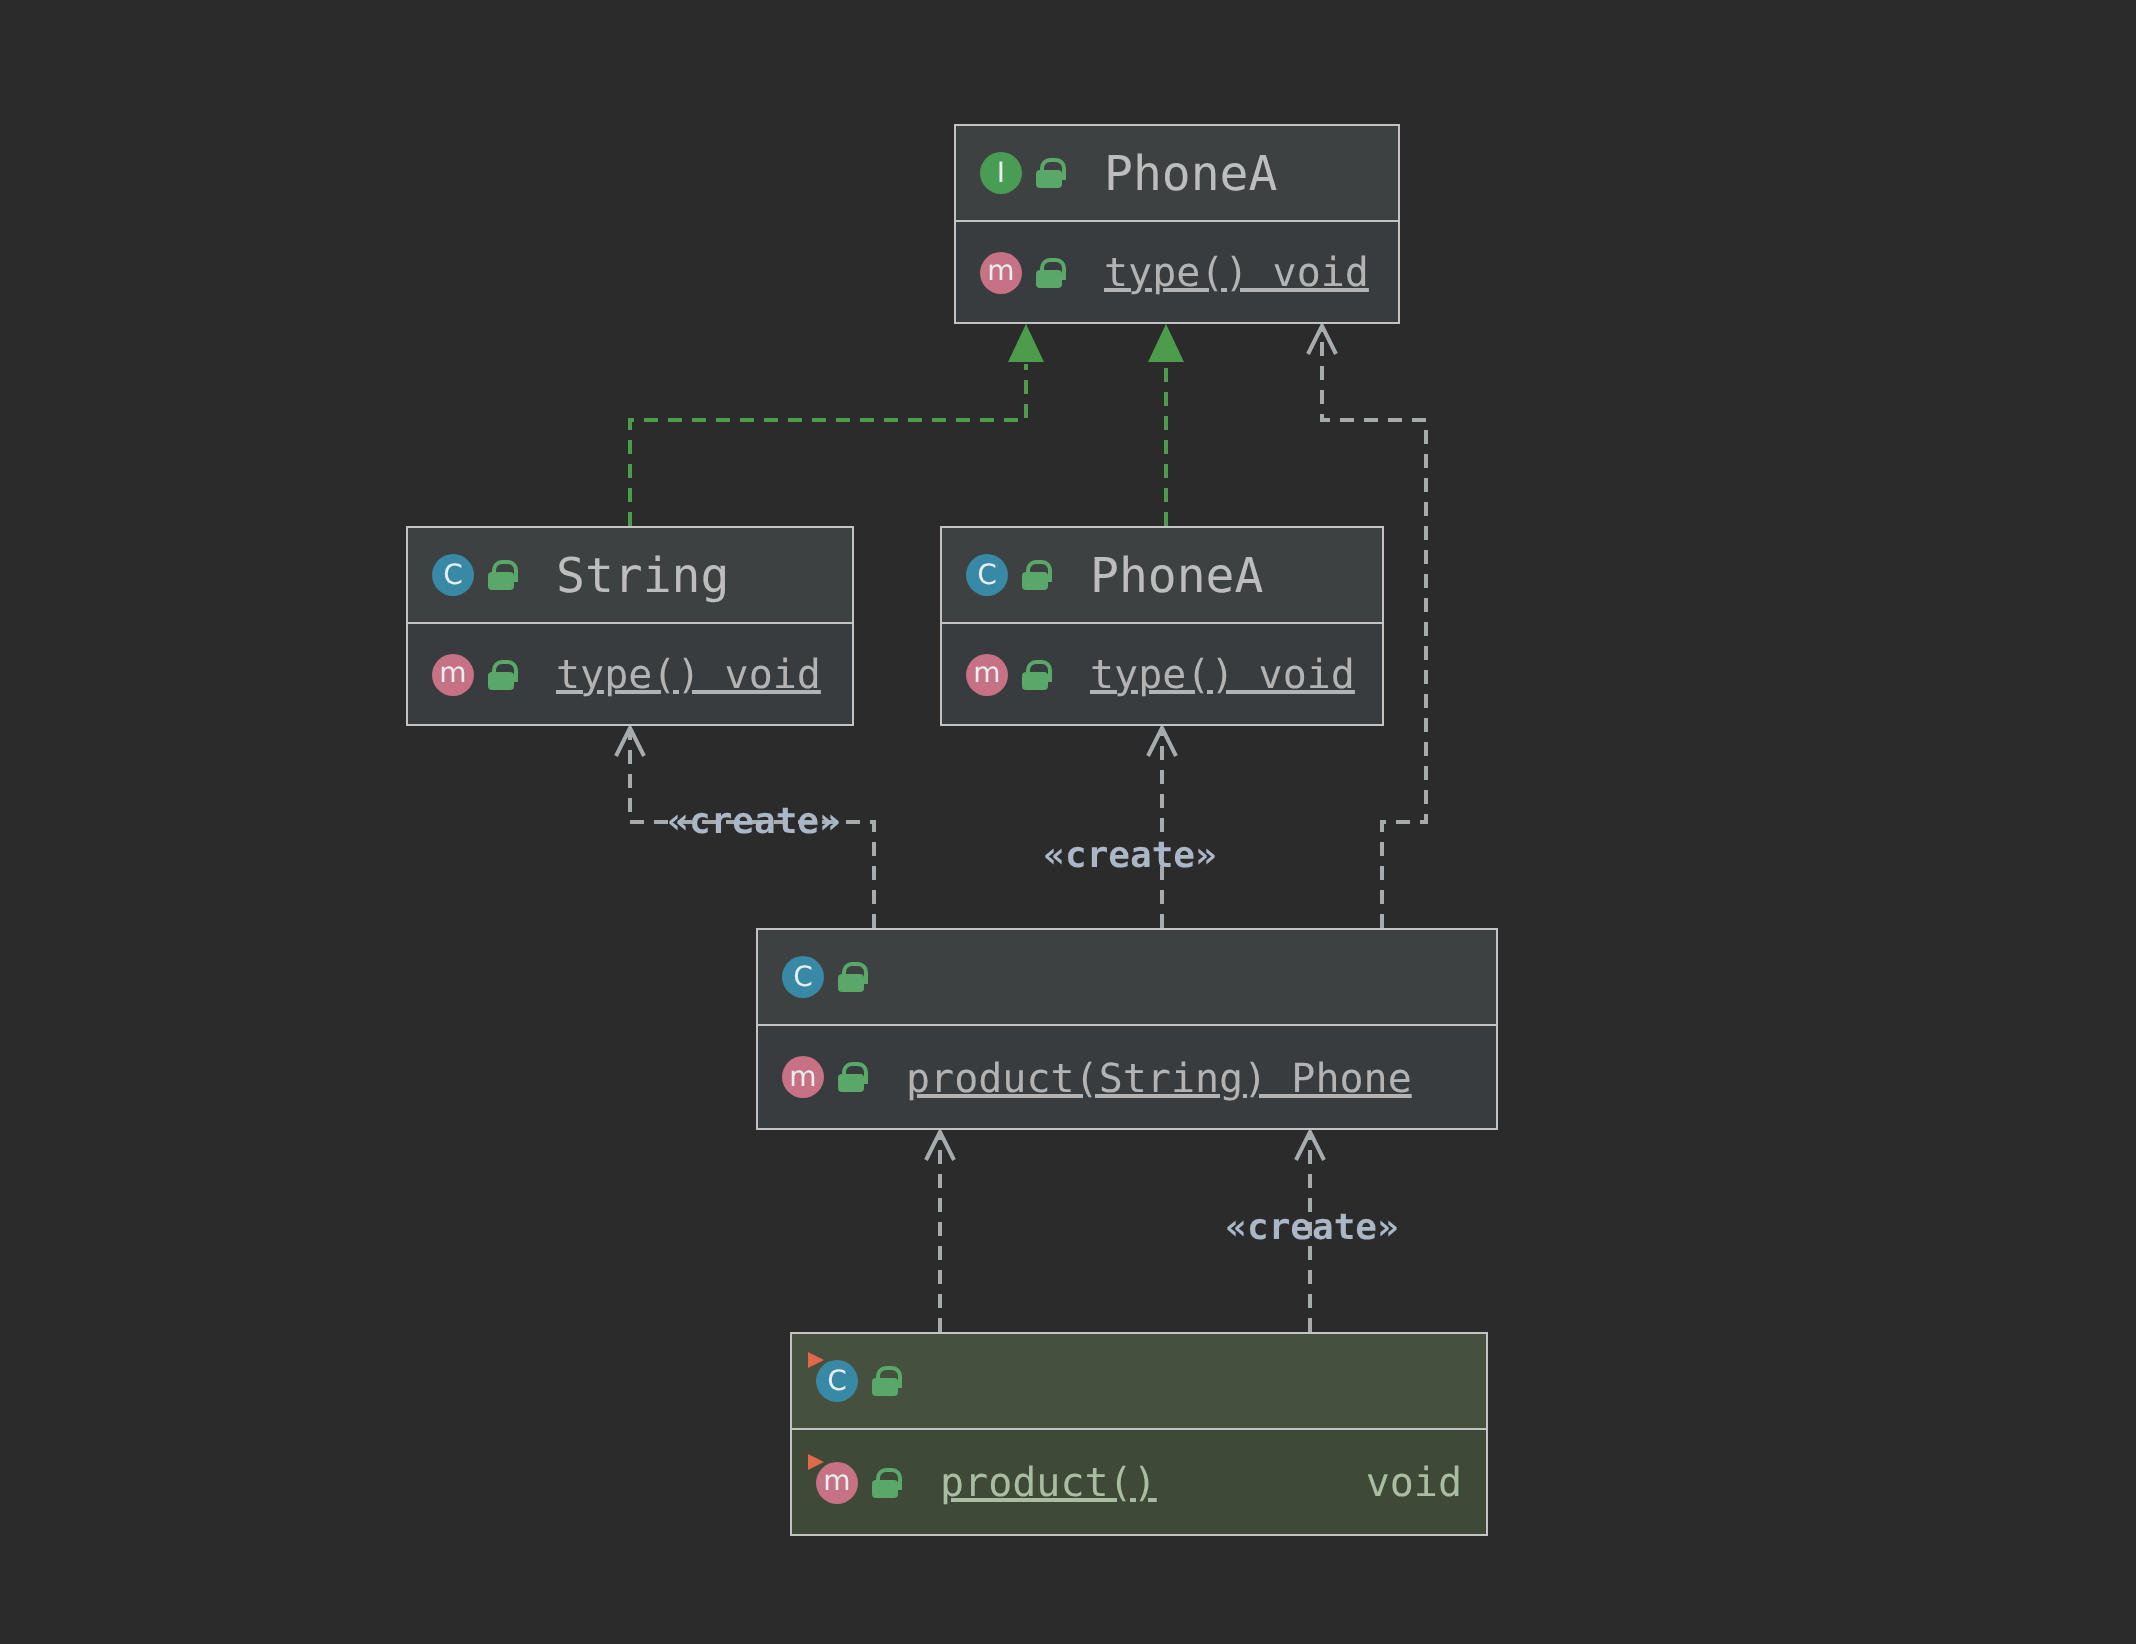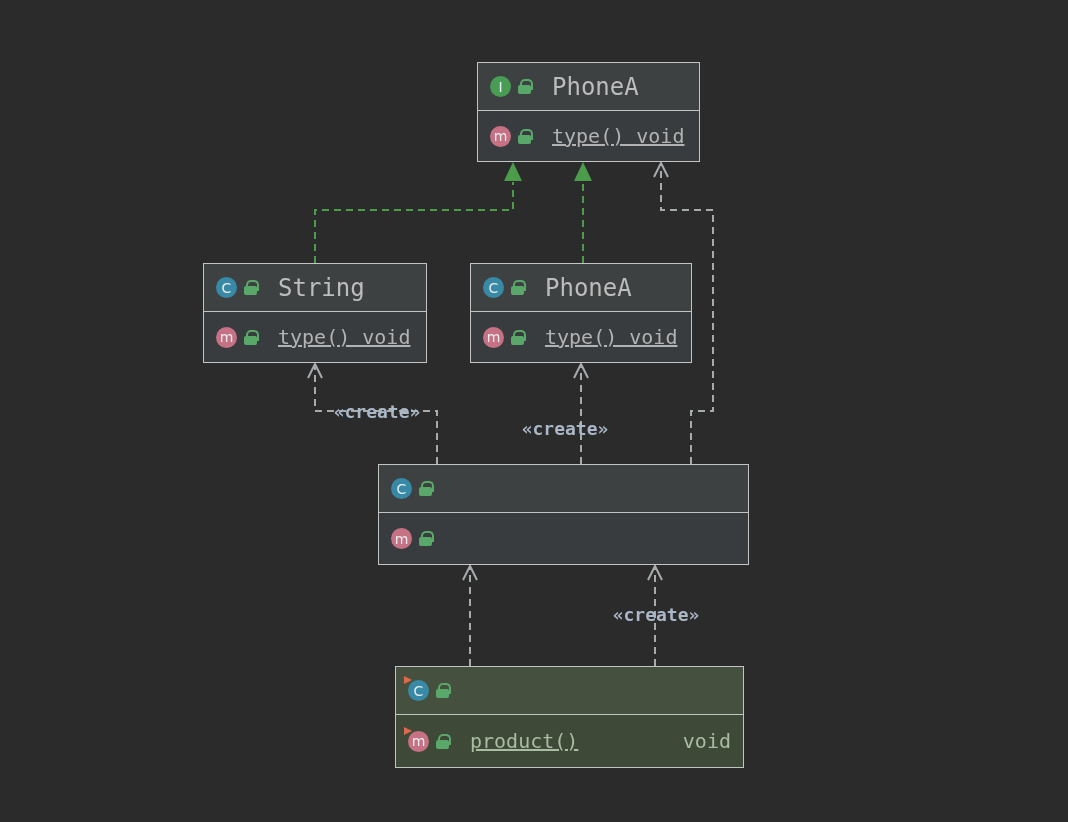--- a/index.html
+++ b/index.html
@@ -173,20 +173,21 @@
   </div>
 
   <div class="node" style="left:378px; top:464px; width:371px; height:101px;">
     <div class="node-header">
       <span class="cicon class">C</span>
       <span class="lock"></span>
     </div>
     <div class="node-body">
       <span class="cicon method">m</span>
       <span class="lock"></span>
+      <span class="node-method">product(String) Phone</span>
     </div>
   </div>
 
   <div class="node test" style="left:395px; top:666px; width:349px; height:102px;">
     <div class="node-header">
       <span class="cicon class">
         <span>C</span>
         <span class="run-marker"></span>
       </span>
       <span class="lock"></span>

